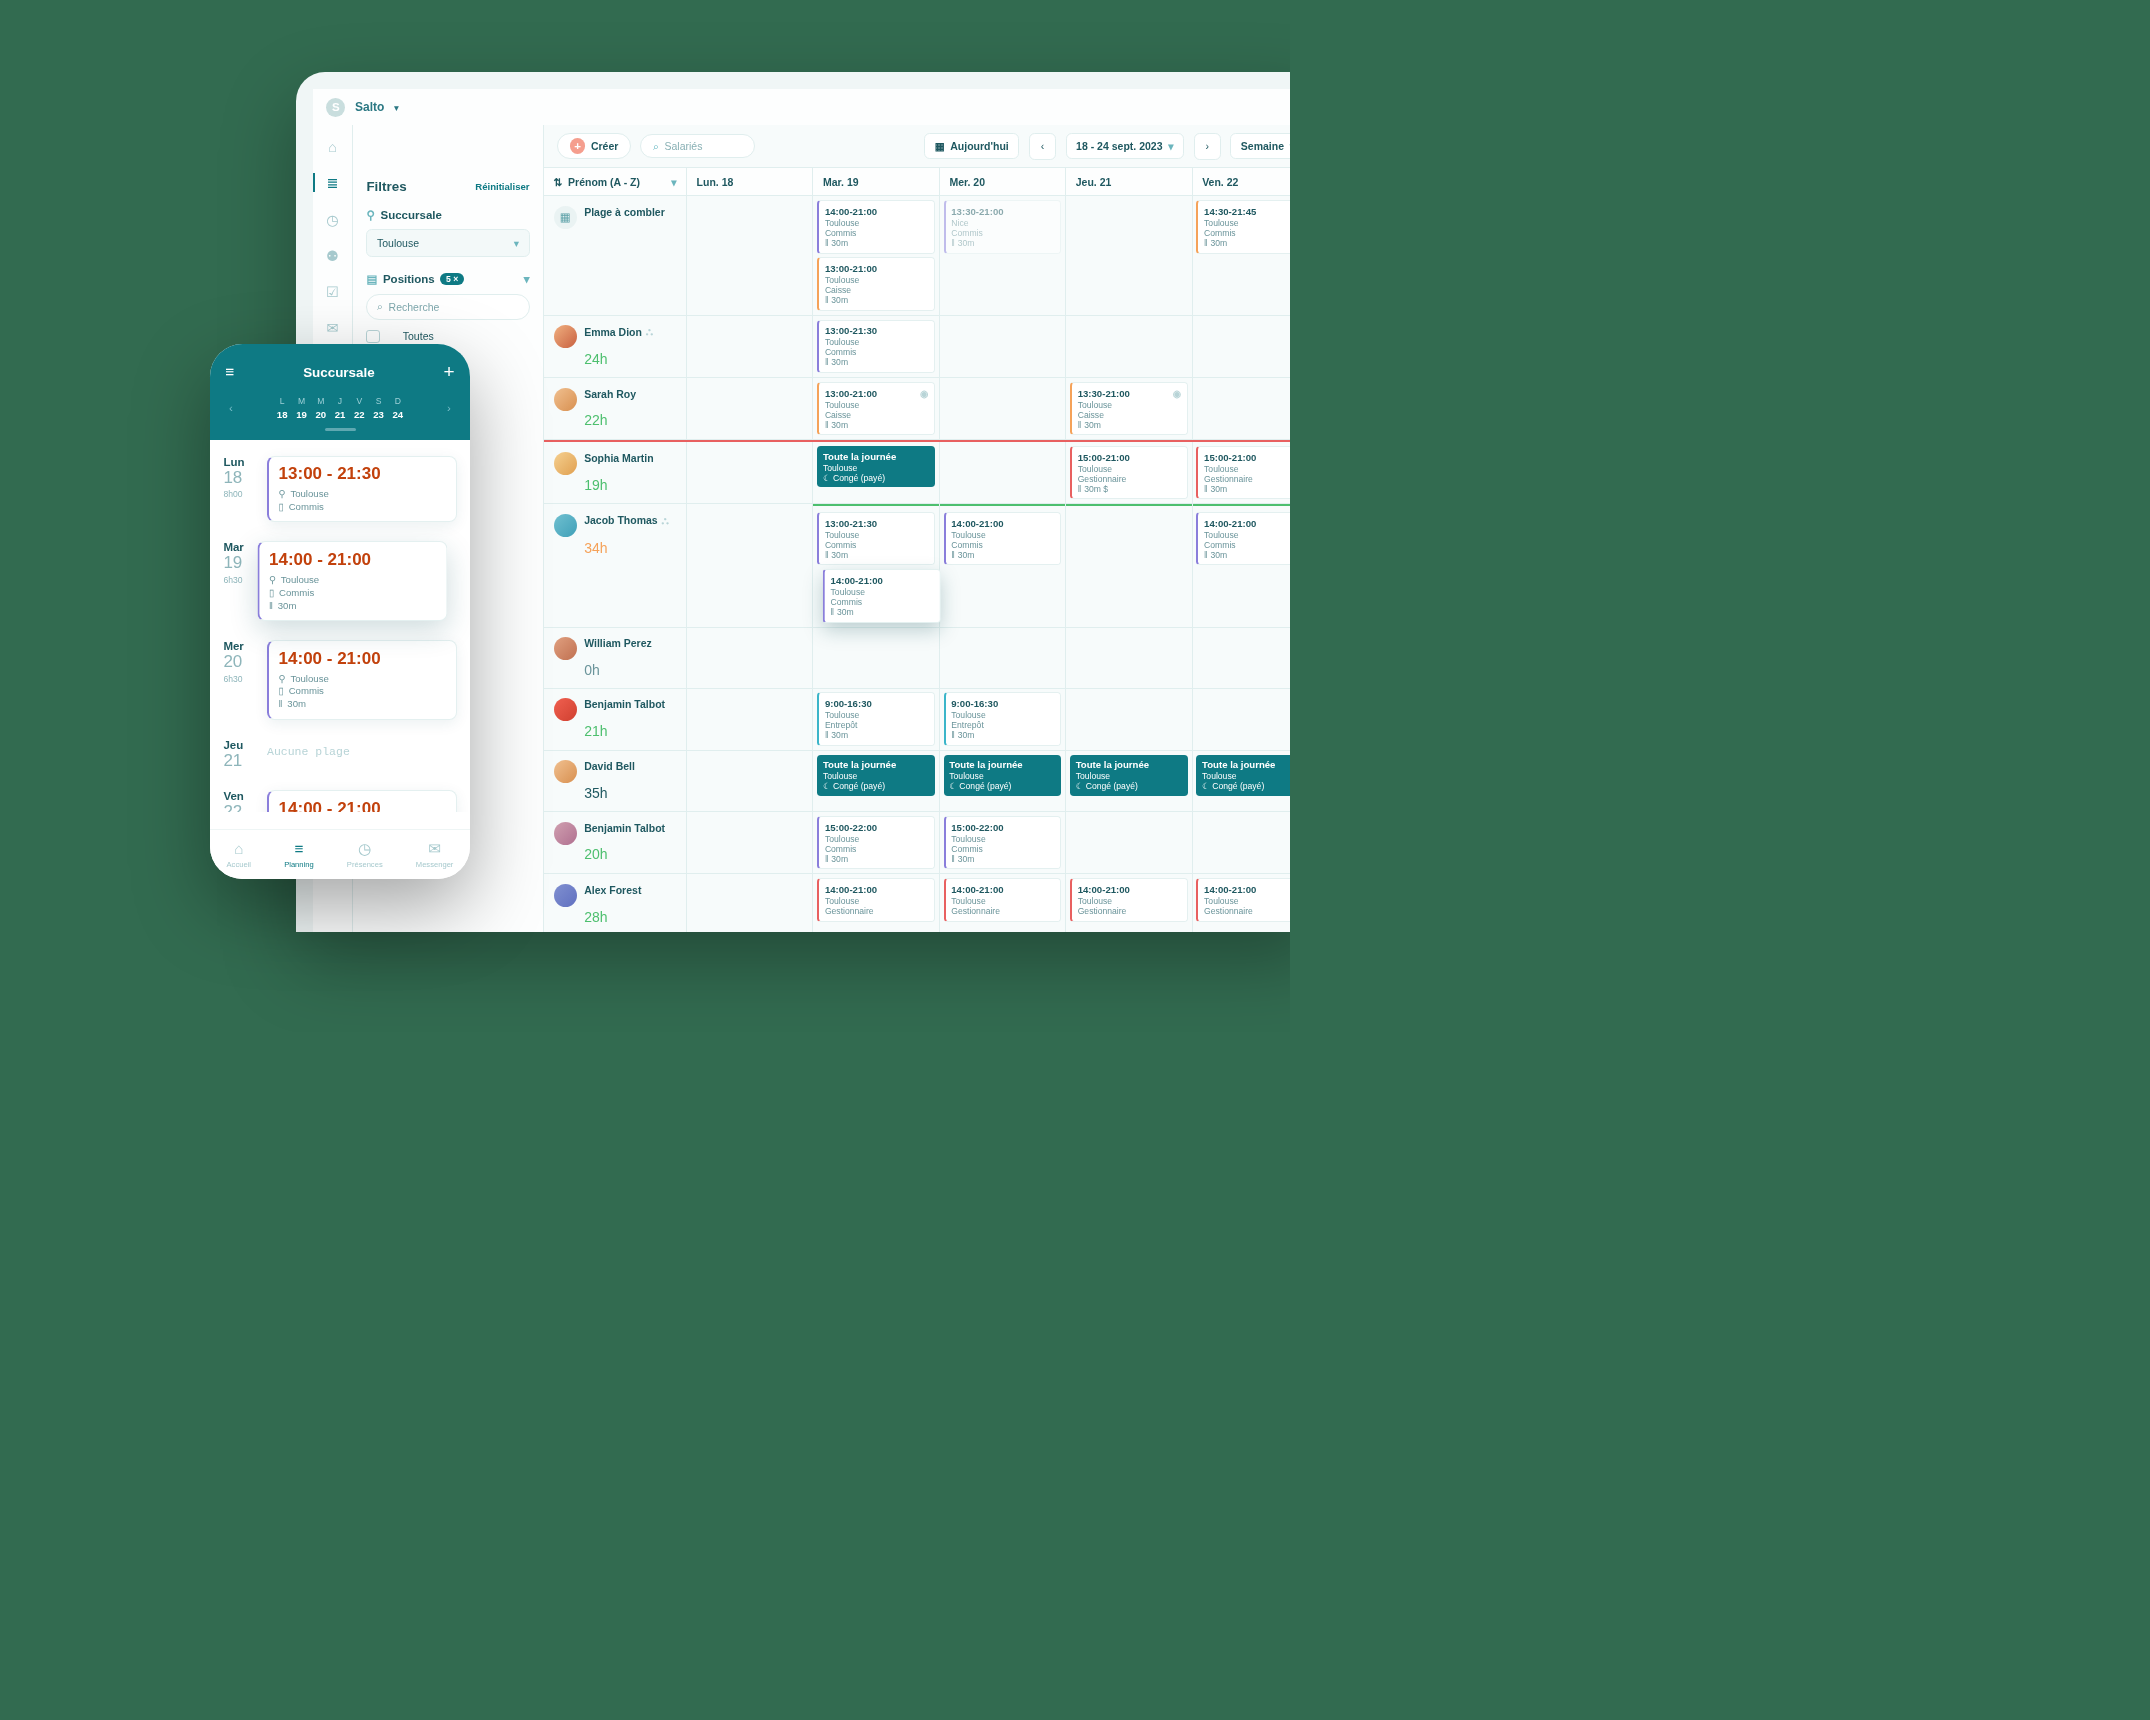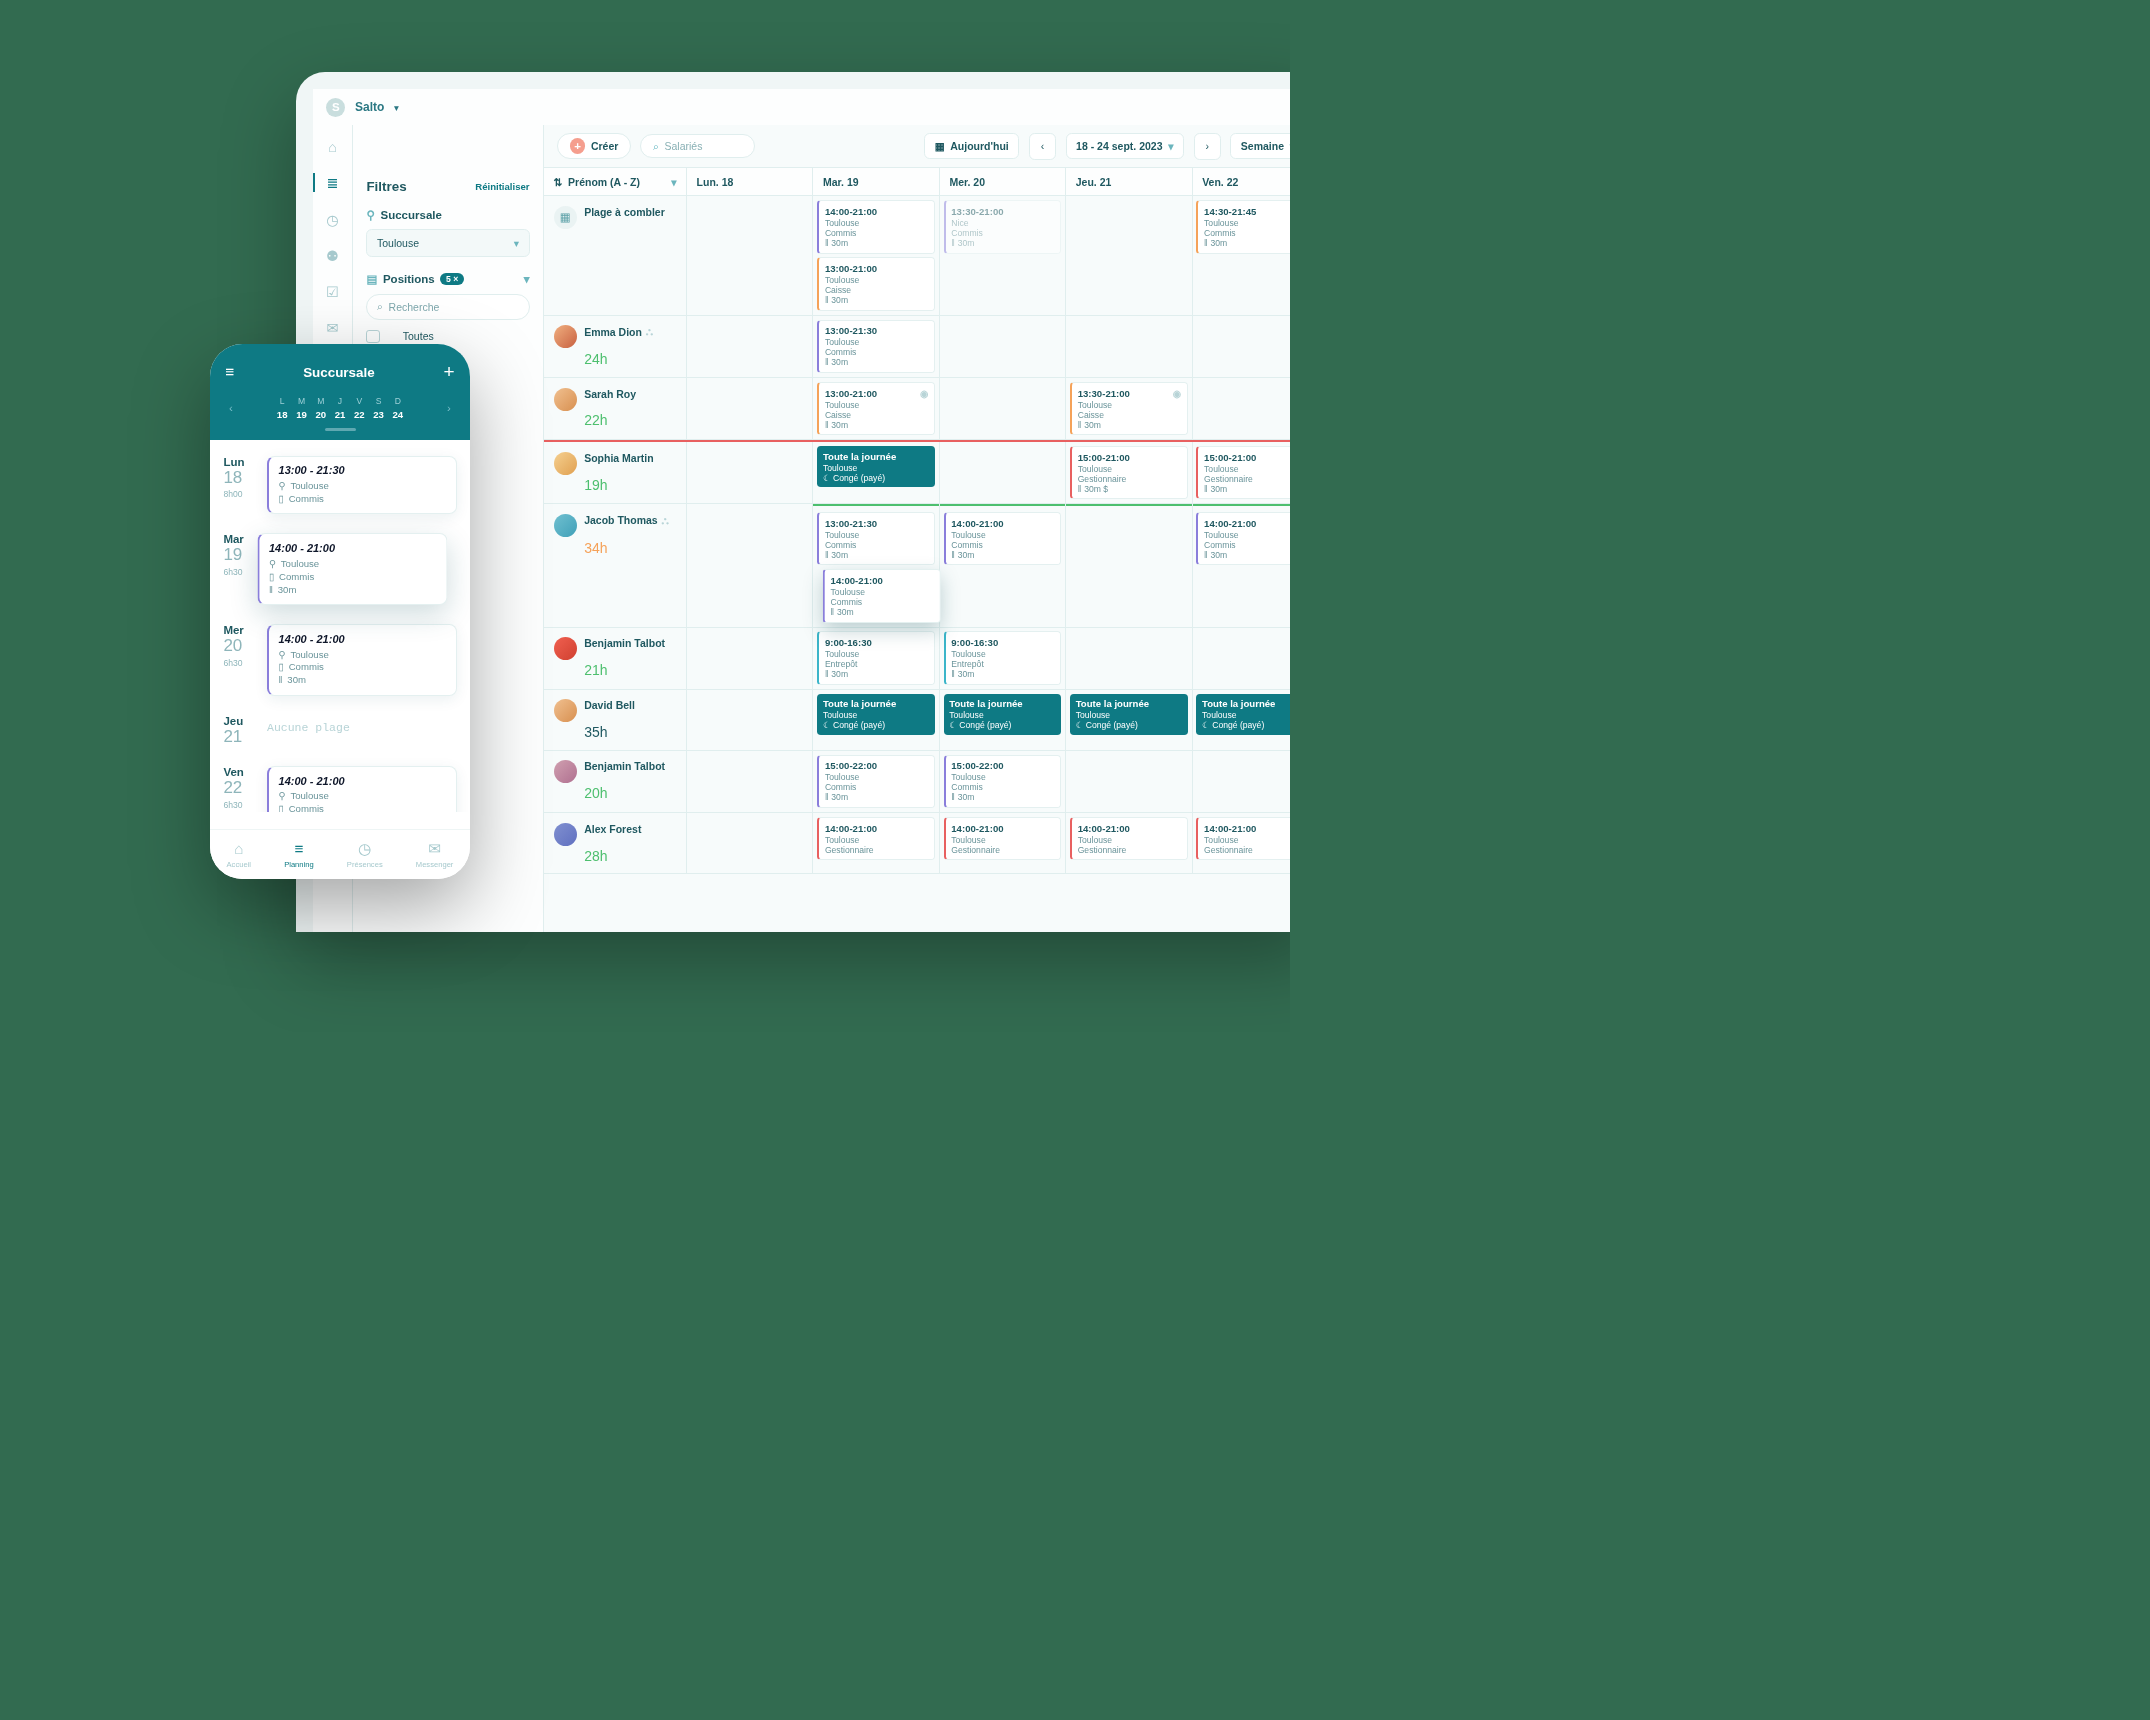--- a/index.html
+++ b/index.html
@@ -73,21 +73,21 @@
   .m-handle { width: 31px; height: 2.9px; background: #5fa8b1; border-radius: 1.9px; margin: 7.6px auto 0; }
   .m-body { padding: 7.6px 0 0; height: calc(100% - 163px); overflow: hidden; position: relative; }
   .m-row { display: flex; padding: 7.6px 13.4px 11.5px; gap: 7.6px; }
   .m-date { width: 36px; flex-shrink: 0; }
   .m-date .dw2 { font-size: 11.5px; color: #1f5860; font-weight: 600; }
   .m-date .dn2 { font-size: 17px; color: #8eb5ba; font-weight: 300; }
   .m-date .hrs { font-size: 8.6px; color: #8eb5ba; margin-top: 1.9px; }
   .m-cards { flex: 1; display: flex; flex-direction: column; gap: 9.6px; }
   .m-card { background: #fff; border: 1px solid #e4f0f0; border-left: 2.9px solid #8a7edb; border-radius: 7.6px; padding: 7.6px 9.6px; box-shadow: 0 3.8px 13.4px rgba(16,80,88,0.08); }
   .m-card.float { box-shadow: 0 9.6px 29px rgba(16,80,88,0.2); transform: translate(-9.6px,0); }
-  .m-card .mt { font-size: 11px; font-weight: 700; color: #0f172a; margin-bottom: 3.8px; font-style: italic; }
+  .m-card .mt { font-size: 17px; font-weight: 700; color: #c2410c; margin-bottom: 3.8px; }
   .m-card .ml { font-size: 9.6px; color: #6a949a; display: flex; align-items: center; gap: 4.8px; margin-bottom: 1.9px; }
   .m-empty { color: #b8d4d7; font-size: 11.5px; font-weight: 500; padding: 5.7px 0; font-family: Liberation Mono, monospace; }
   .m-tab { position: absolute; bottom: 0; left: 0; right: 0; height: 50px; background: #fff; border-top: 1px solid #eef5f5; display: flex; justify-content: space-around; align-items: center; }
   .m-tabi { display: flex; flex-direction: column; align-items: center; gap: 1.9px; font-size: 7.6px; color: #a6c9cd; cursor: pointer; }
   .m-tabi.on { color: #0e7a84; }
   .m-tabi .ti { font-size: 15.3px; }
   
   .hline { height: 1.9px; }
 </style>
 </head>
@@ -397,20 +397,34 @@
                     <span>14:00-21:00</span>
                   </div>
     <div class="loc">Toulouse</div>
     <div class="role">Commis</div>
     <div class="brk"><span>‖</span> 30m</div>
   </div>
               </div>
             </div>
             <div class="grow">
     <div class="emp">
+      <div class="av" style="background:linear-gradient(135deg,#e0a080,#c07050)"></div>
+      <div class="emp-info">
+        <span class="emp-name">William Perez</span>
+        <span class="emp-hrs" style="color:#6a949a">0h</span>
+      </div>
+    </div>
+              <div class="cell"></div>
+              <div class="cell"></div>
+              <div class="cell"></div>
+              <div class="cell"></div>
+              <div class="cell"></div>
+            </div>
+            <div class="grow">
+    <div class="emp">
       <div class="av" style="background:linear-gradient(135deg,#f06050,#d04030)"></div>
       <div class="emp-info">
         <span class="emp-name">Benjamin Talbot</span>
         <span class="emp-hrs" style="color:#4dbf6e">21h</span>
       </div>
     </div>
               <div class="cell"></div>
               <div class="cell">
                 <div class="shift  " style="border-left-color:#3bb5c9;">
     <div class="t">

